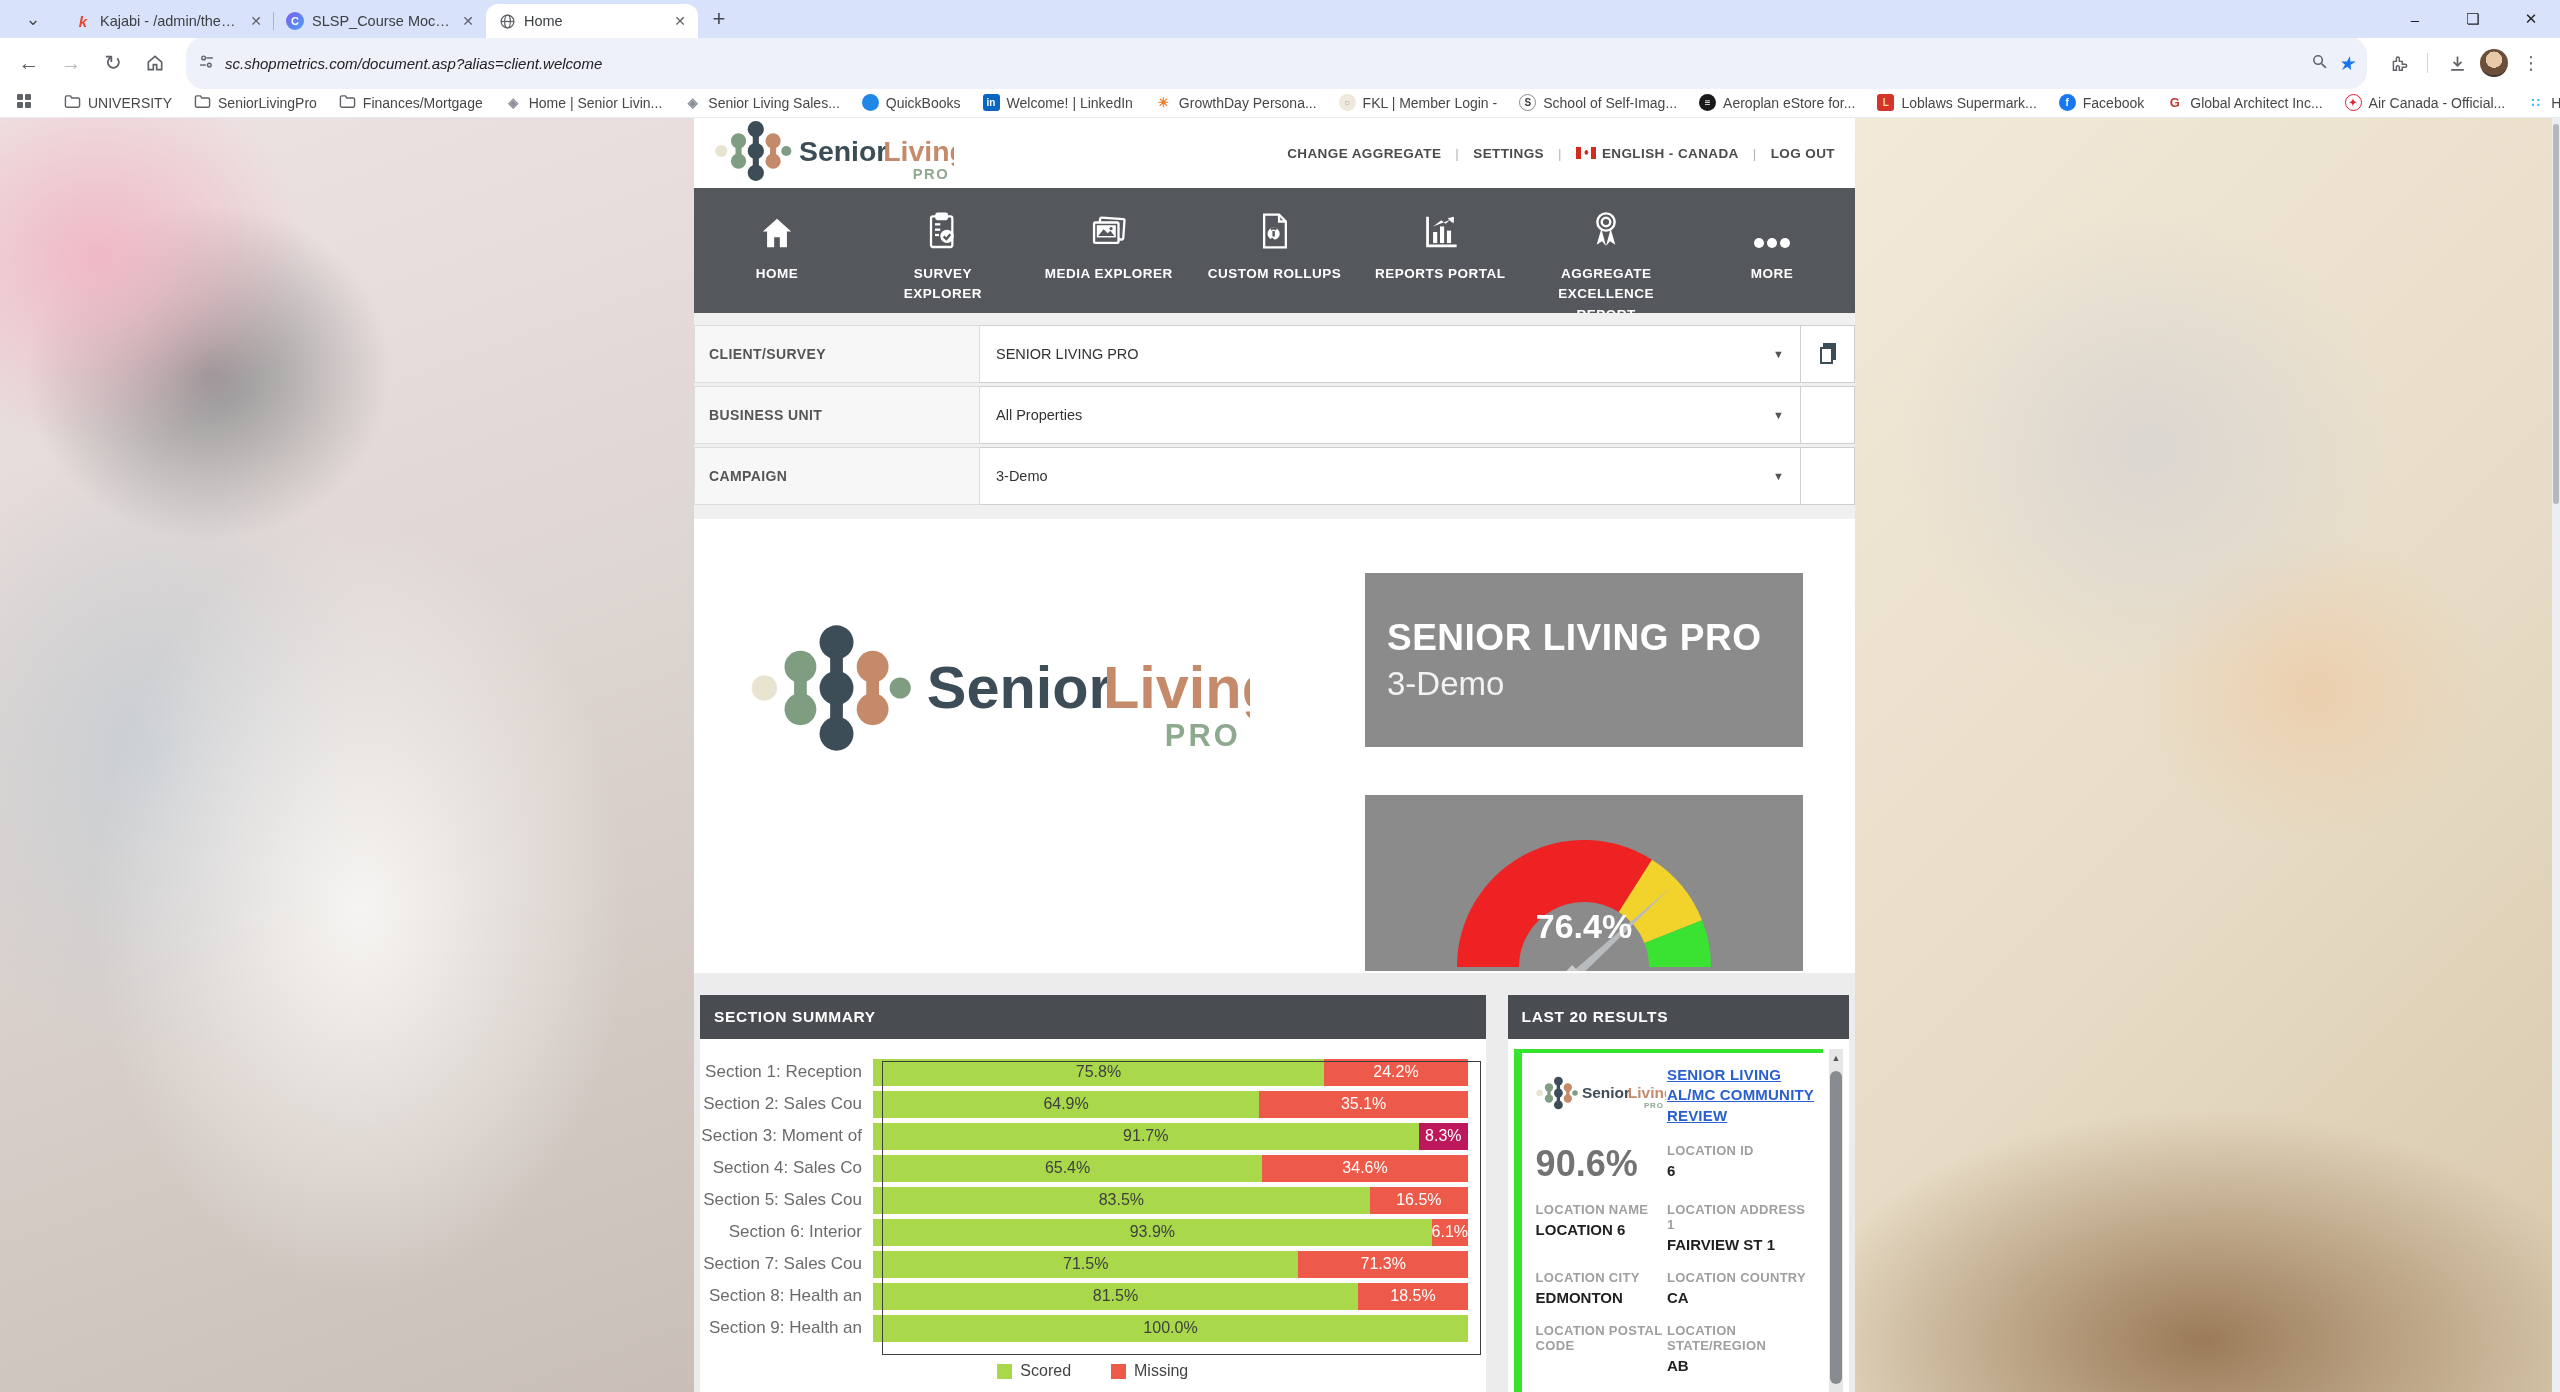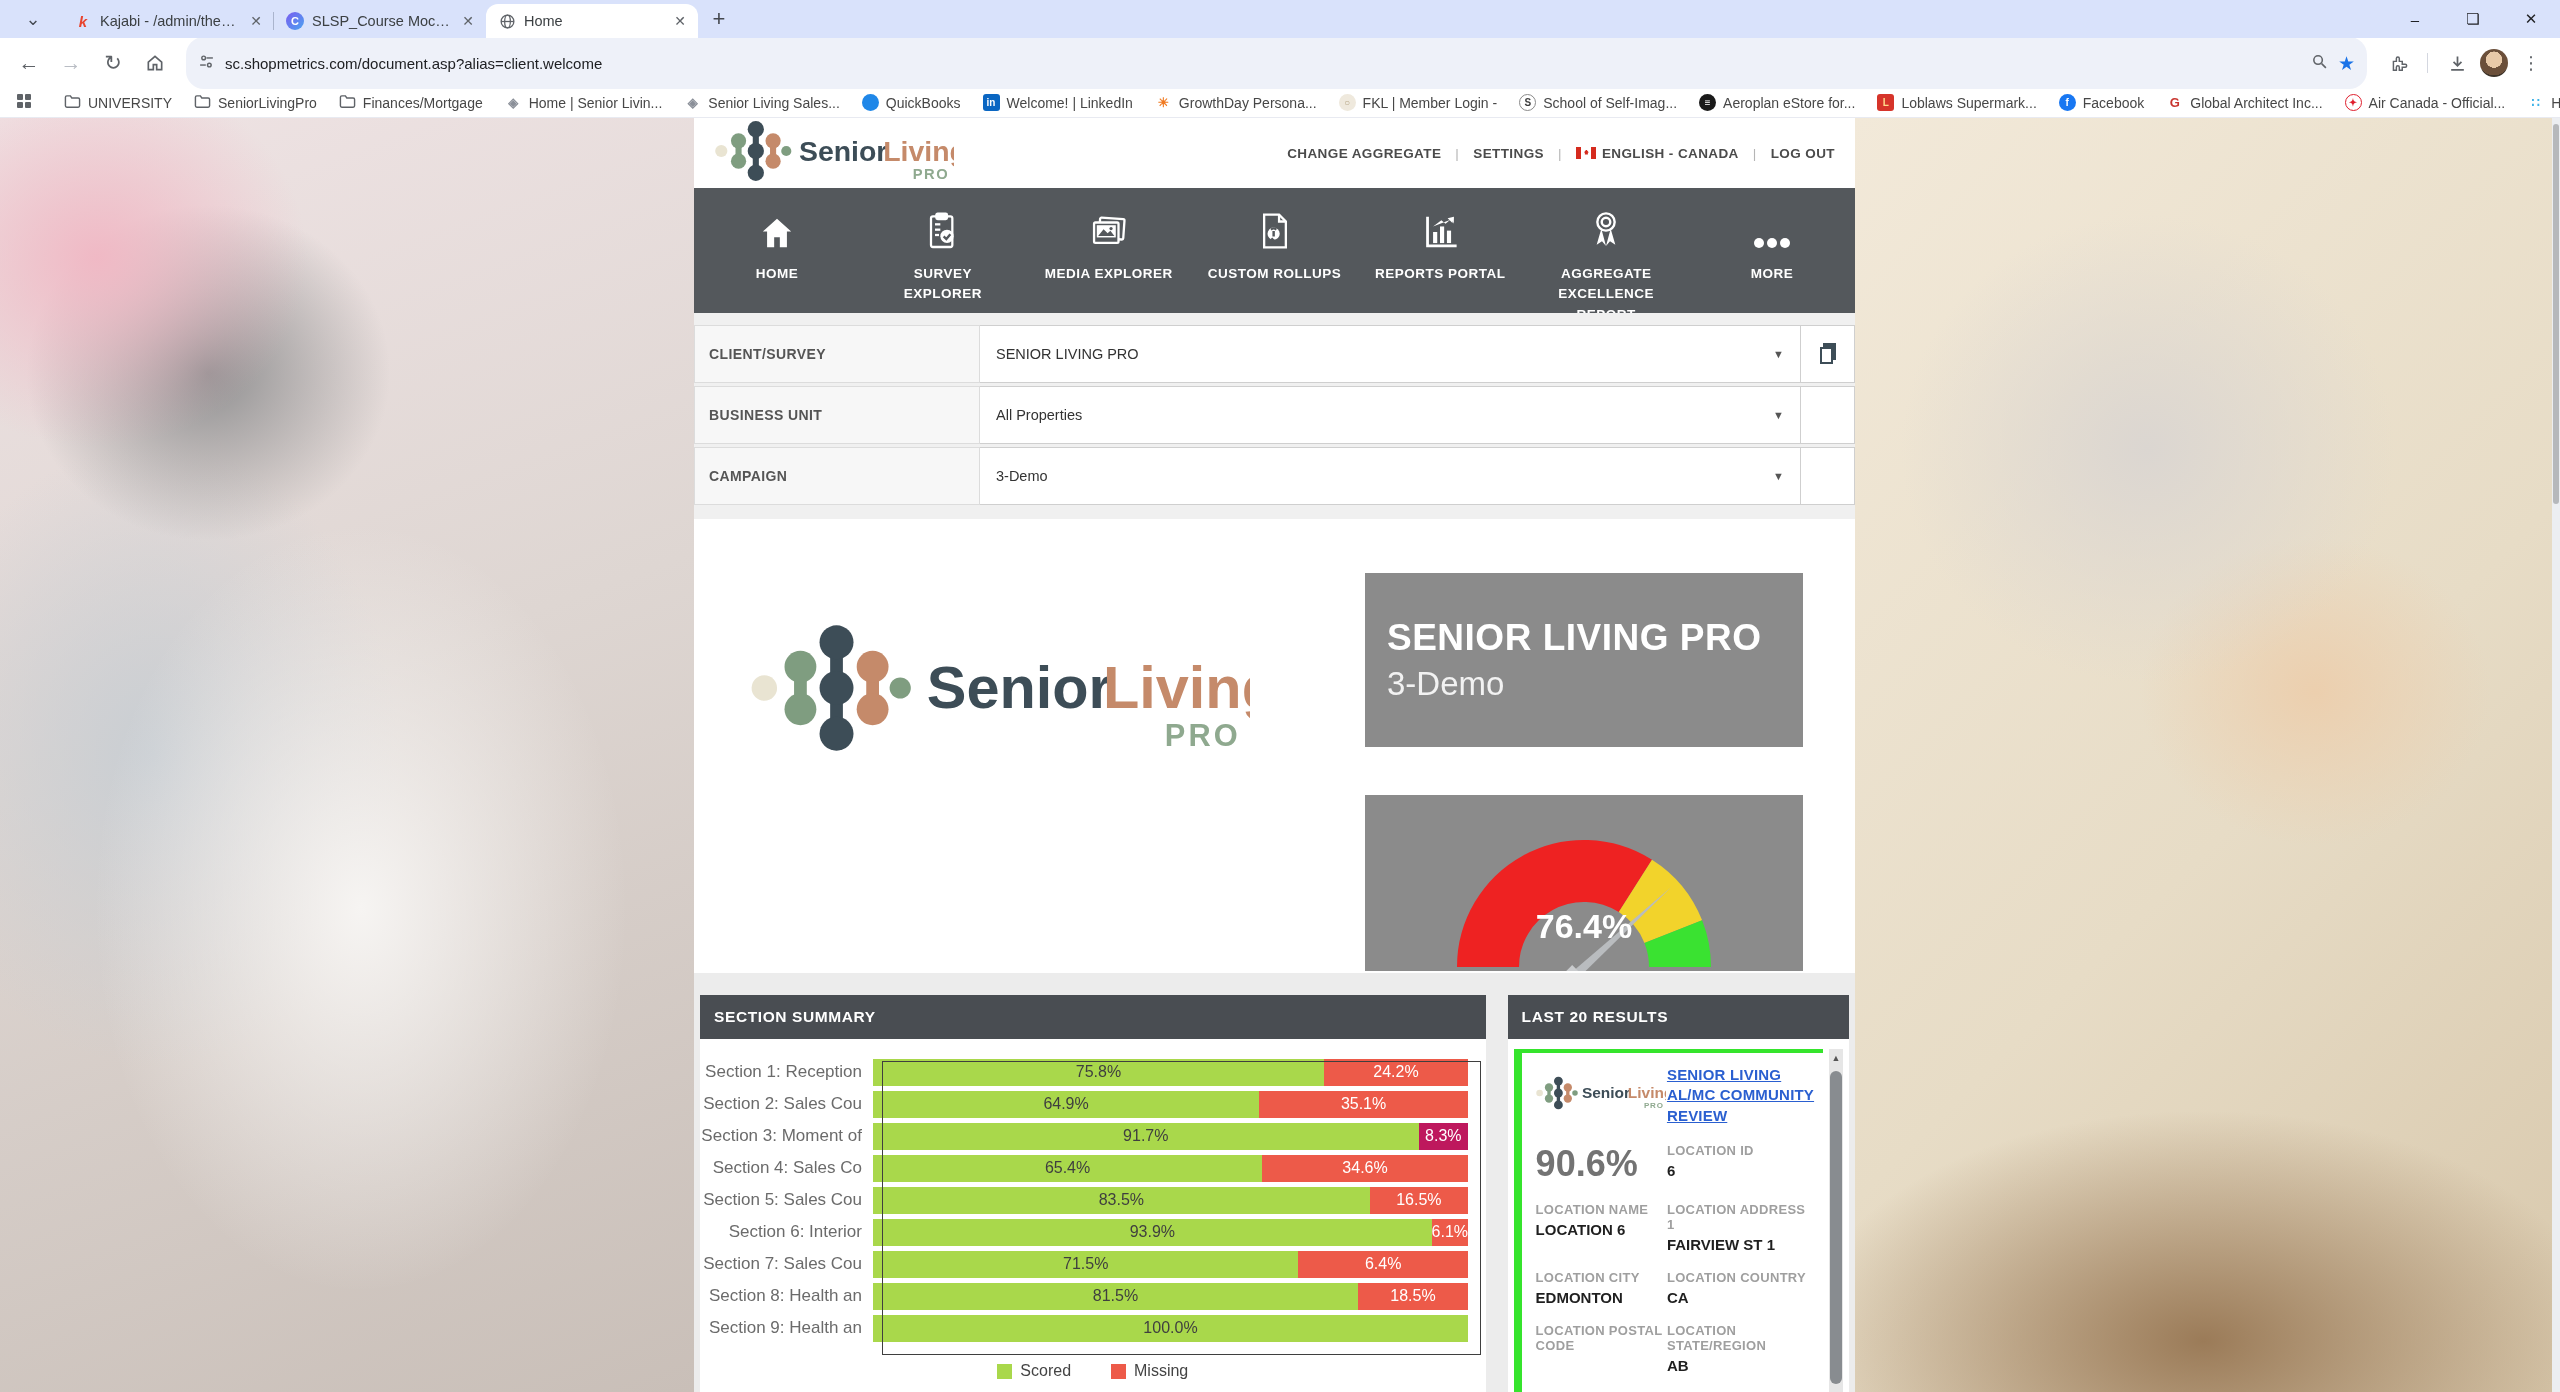--- a/index.html
+++ b/index.html
@@ -20,21 +20,21 @@
   .tab:not(.active):not(:first-child)::before { content:""; position:absolute; left:-1px; top:8px; bottom:8px; width:1px; background:#aab4cd; }
   .fav { width:18px; height:18px; border-radius:50%; display:flex; align-items:center; justify-content:center;
     font-size:11px; font-weight:bold; color:#fff; flex:0 0 18px; }
   .newtab { width:30px; height:30px; margin:0 0 4px 6px; border:none; background:transparent; font-size:22px; color:#44474e; }
   .wincontrols { position:absolute; right:0; top:0; height:38px; display:flex; align-items:center; }
   .winbtn { width:58px; height:38px; display:flex; align-items:center; justify-content:center; color:#202124; font-size:15px; }
 
   .toolbar { height:50px; background:#fff; display:flex; align-items:center; padding:0 10px; gap:4px; }
   .navico { width:38px; height:38px; display:flex; align-items:center; justify-content:center; font-size:21px; color:#5f6368; border-radius:50%; }
   .navico.disabled { color:#b9bdc4; }
-  .omnibox { flex:1; height:52px; margin:0 8px; background:#eef1f9; border-radius:18px; display:flex; align-items:center; padding:8px 12px; gap:10px; }
+  .omnibox { flex:1; height:52px; margin:0 8px; background:#eef1f9; border-radius:18px; display:flex; align-items:center; padding:8px 12px; gap:10px;font-style:italic; }
   .omnibox .url { flex:1; font-size:15px; color:#202124; white-space:nowrap; overflow:hidden; }
   .star { color:#1a73e8; font-size:19px; }
   .avatar { width:28px; height:28px; border-radius:50%; flex:0 0 28px;
     background:radial-gradient(circle at 50% 38%, #e8c9a8 0 36%, #6b4f3a 37% 70%, #3c3228 71%); }
   .vsep { width:1px; height:20px; background:#d4d7e0; margin:0 6px; }
 
   .bookmarksbar { height:30px; background:#fff; display:flex; align-items:center; padding:0 12px; gap:4px;
     border-bottom:1px solid #e8eaf1; }
   .bm { display:flex; align-items:center; gap:7px; font-size:14px; color:#474747; padding:2px 8px; border-radius:6px; white-space:nowrap; }
   .bmico { width:17px; height:17px; border-radius:50%; display:flex; align-items:center; justify-content:center;
@@ -521,21 +521,21 @@
                 <span class="blabel">Section 6: Interior</span>
                 <div class="btrack">
                   <div class="seg scored" style="width: 558.705px; background: rgb(169, 216, 75);">93.9%</div>
                   <div class="seg missing" style="width: 36.295px; background: rgb(237, 90, 73);">6.1%</div>
                 </div>
               </div>
               <div class="brow">
                 <span class="blabel">Section 7: Sales Cou</span>
                 <div class="btrack">
                   <div class="seg scored" style="width: 425.425px; background: rgb(169, 216, 75);">71.5%</div>
-                  <div class="seg missing" style="width: 169.575px; background: rgb(237, 90, 73);">6.4%</div>
+                  <div class="seg missing" style="width: 169.575px; background: rgb(237, 90, 73);">71.3%</div>
                 </div>
               </div>
               <div class="brow">
                 <span class="blabel">Section 8: Health an</span>
                 <div class="btrack">
                   <div class="seg scored" style="width: 484.925px; background: rgb(169, 216, 75);">81.5%</div>
                   <div class="seg missing" style="width: 110.075px; background: rgb(237, 90, 73);">18.5%</div>
                 </div>
               </div>
               <div class="brow">

